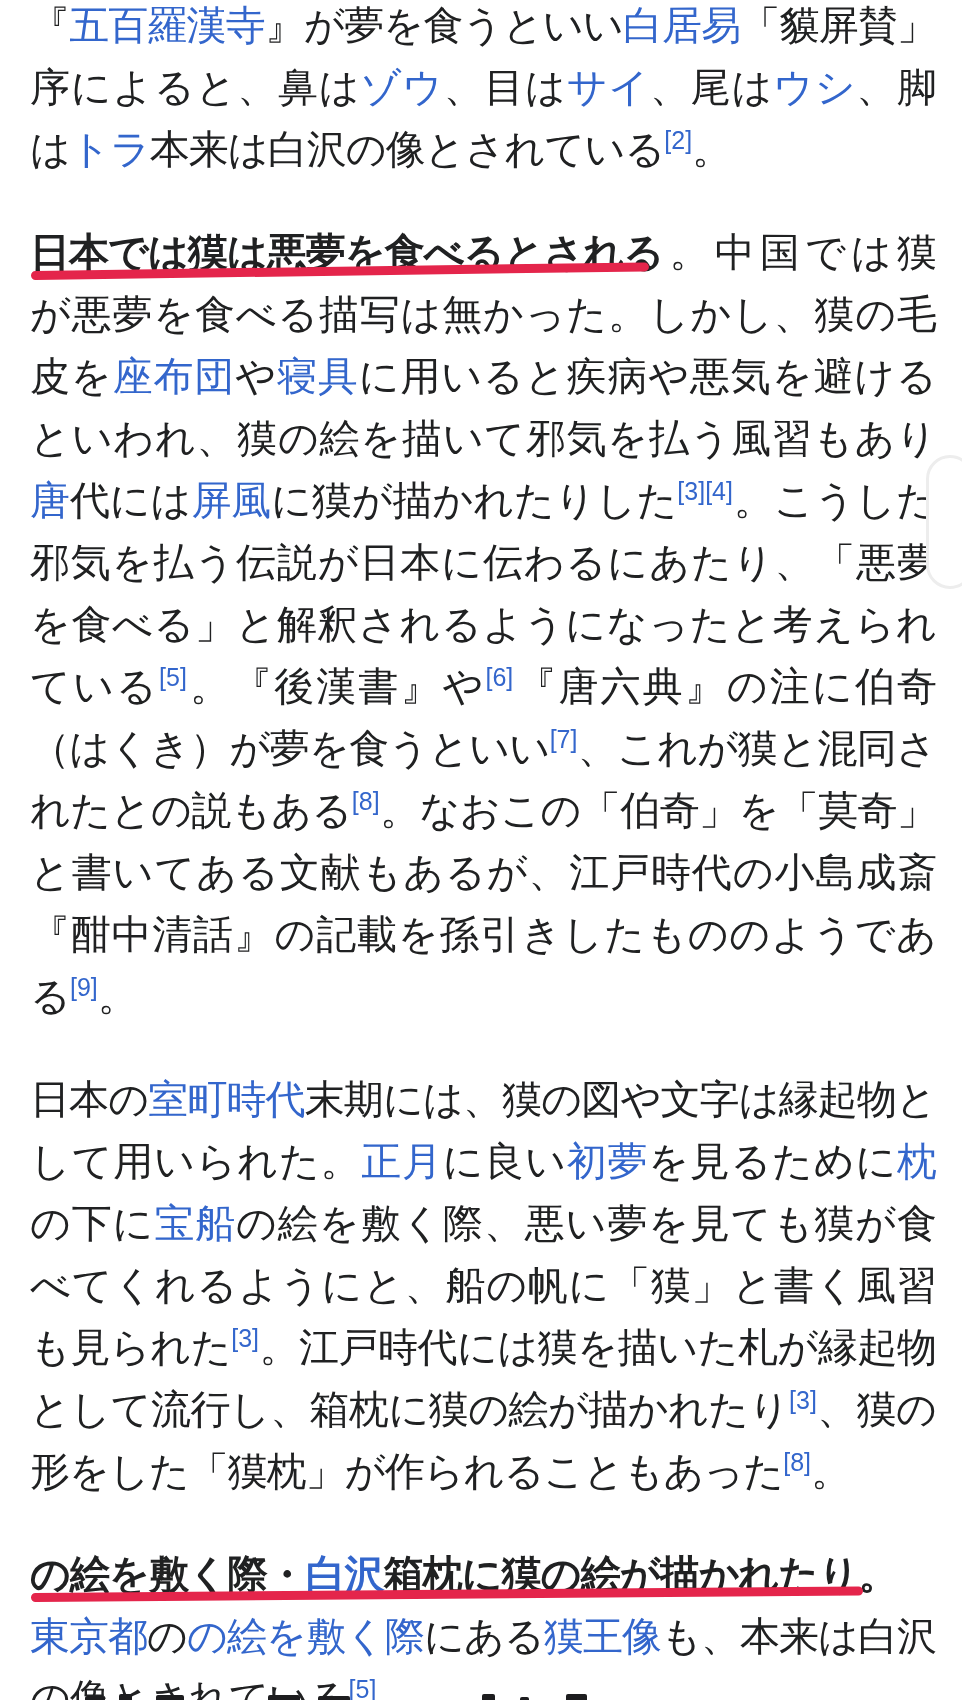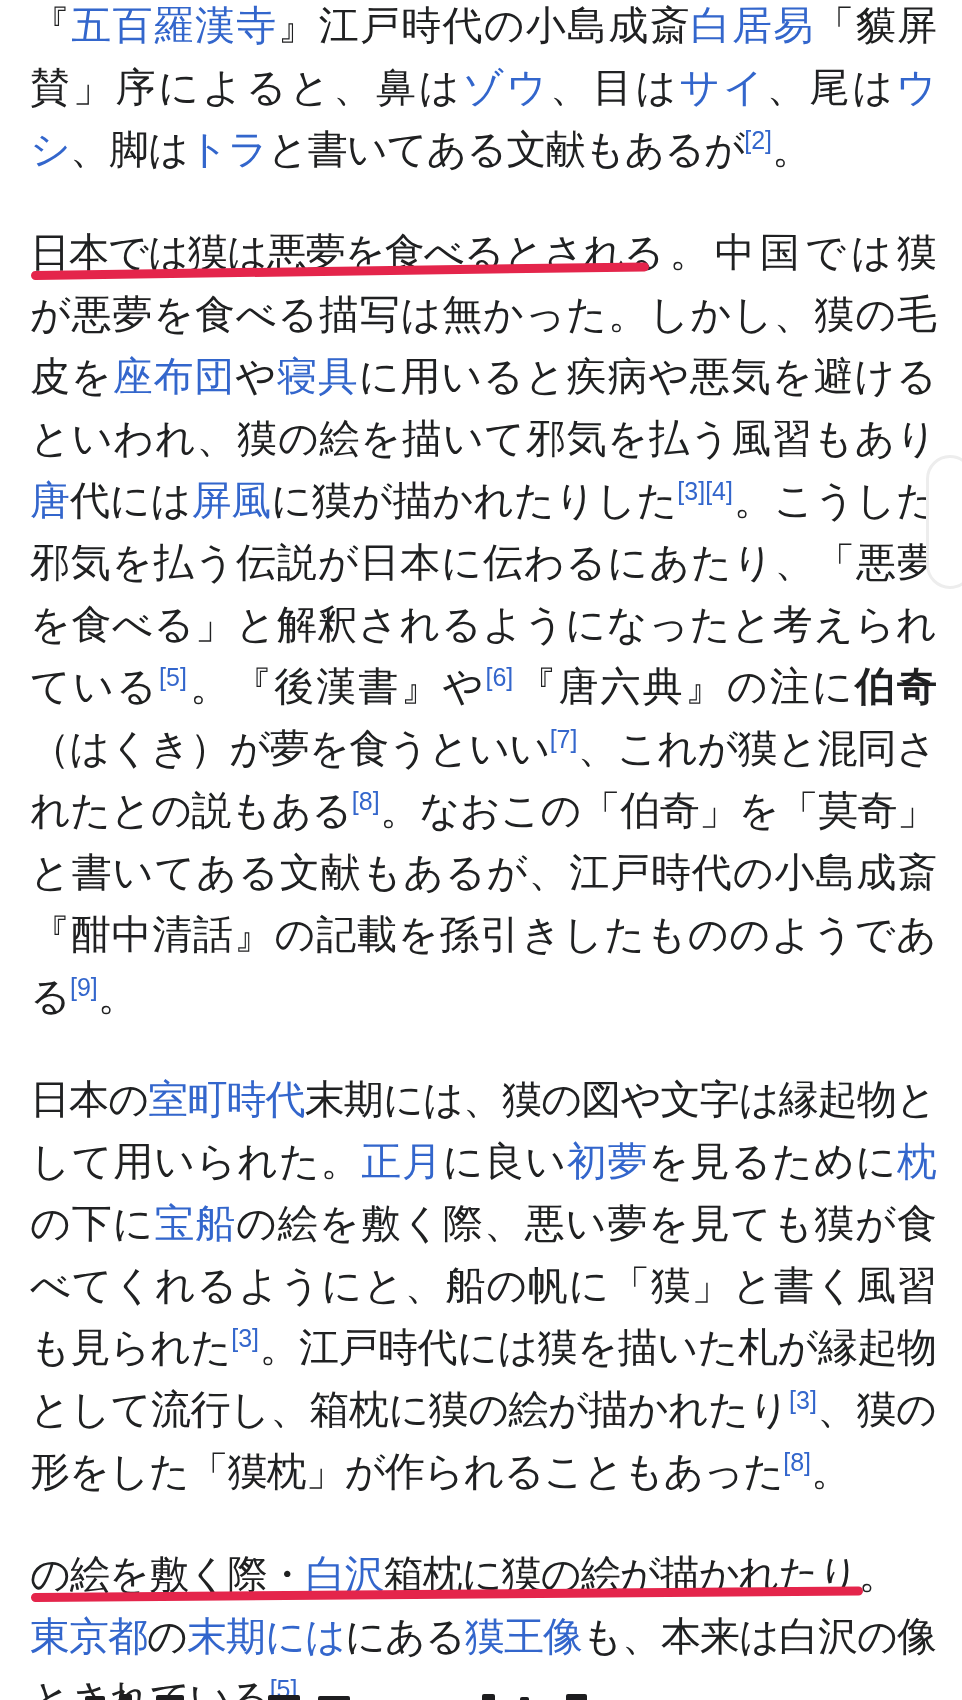--- a/index.html
+++ b/index.html
@@ -26,25 +26,26 @@
     text-align:justify;
     text-justify:inter-character;
   }
   #article p{margin:0 0 41px 0;}
   .wlink{color:var(--link);text-decoration:none;cursor:pointer;}
   .ref{
     color:var(--link);text-decoration:none;cursor:pointer;
     font-size:25px;letter-spacing:0;
     vertical-align:super;line-height:0;
   }
-  .bold-term{font-weight:700;}
+  .bold-term{font-weight:400;}
   .marked{
     position:relative;
     display:inline-block;
     line-height:normal;
+    font-weight:bold;
   }
   .marked::after{
     content:"";
     position:absolute;
     left:1px;
     right:var(--inset,8px);
     bottom:0px;
     height:9px;
     border-radius:6px;
     background:var(--marker);
@@ -72,24 +73,24 @@
     position:absolute;
     background:#1d1d1f;
     height:10px;
     border-radius:2px;
   }
 </style>
 </head>
 <body>
 
 <main id="article">
-    <p><span>『</span><a class="wlink" href="#">五百羅漢寺</a><span>』江戸時代の小島成斎</span><a class="wlink" href="#">白居易</a><span>「貘屏賛」序によると、鼻は</span><a class="wlink" href="#">ゾウ</a><span>、目は</span><a class="wlink" href="#">サイ</a><span>、尾は</span><a class="wlink" href="#">ウシ</a><span>、脚は</span><a class="wlink" href="#">トラ</a><span>と書いてある文献もあるが</span><a class="ref" href="#">[2]</a><span>。</span></p>
+    <p><span>『</span><a class="wlink" href="#">五百羅漢寺</a><span>』が夢を食うといい</span><a class="wlink" href="#">白居易</a><span>「貘屏賛」序によると、鼻は</span><a class="wlink" href="#">ゾウ</a><span>、目は</span><a class="wlink" href="#">サイ</a><span>、尾は</span><a class="wlink" href="#">ウシ</a><span>、脚は</span><a class="wlink" href="#">トラ</a><span>本来は白沢の像とされている</span><a class="ref" href="#">[2]</a><span>。</span></p>
     <p><span class="marked" style="--tilt: -0.8deg; --inset: 14px;"><span>日本では獏は悪夢を食べるとされる</span></span><span>。中国では獏が悪夢を食べる描写は無かった。しかし、獏の毛皮を</span><a class="wlink" href="#">座布団</a><span>や</span><a class="wlink" href="#">寝具</a><span>に用いると疾病や悪気を避けるといわれ、獏の絵を描いて邪気を払う風習もあり</span><a class="wlink" href="#">唐</a><span>代には</span><a class="wlink" href="#">屏風</a><span>に獏が描かれたりした</span><a class="ref" href="#">[3]</a><a class="ref" href="#">[4]</a><span>。こうした邪気を払う伝説が日本に伝わるにあたり、「悪夢を食べる」と解釈されるようになったと考えられている</span><a class="ref" href="#">[5]</a><span>。『後漢書』や</span><a class="ref" href="#">[6]</a><span>『唐六典』の注に</span><b class="bold-term">伯奇</b><span>（はくき）が夢を食うといい</span><a class="ref" href="#">[7]</a><span>、これが獏と混同されたとの説もある</span><a class="ref" href="#">[8]</a><span>。なおこの「伯奇」を「莫奇」と書いてある文献もあるが、江戸時代の小島成斎『酣中清話』の記載を孫引きしたもののようである</span><a class="ref" href="#">[9]</a><span>。</span></p>
     <p><span>日本の</span><a class="wlink" href="#">室町時代</a><span>末期には、獏の図や文字は縁起物として用いられた。</span><a class="wlink" href="#">正月</a><span>に良い</span><a class="wlink" href="#">初夢</a><span>を見るために</span><a class="wlink" href="#">枕</a><span>の下に</span><a class="wlink" href="#">宝船</a><span>の絵を敷く際、悪い夢を見ても獏が食べてくれるようにと、船の帆に「獏」と書く風習も見られた</span><a class="ref" href="#">[3]</a><span>。江戸時代には獏を描いた札が縁起物として流行し、箱枕に獏の絵が描かれたり</span><a class="ref" href="#">[3]</a><span>、獏の形をした「獏枕」が作られることもあった</span><a class="ref" href="#">[8]</a><span>。</span></p>
-    <p><span class="marked" style="--tilt: -0.45deg; --inset: 34px;"><span>の絵を敷く際・</span><a class="wlink" href="#">白沢</a><span>箱枕に獏の絵が描かれたり。</span></span><a class="wlink" href="#">東京都</a><span>の</span><a class="wlink" href="#">末期には</a><span>にある</span><a class="wlink" href="#">獏王像</a><span>も、本来は白沢の像とされている</span><a class="ref" href="#">[5]</a><span>。</span></p>
+    <p><span class="marked" style="--tilt: -0.45deg; --inset: 34px;"><span>の絵を敷く際・</span><a class="wlink" href="#">白沢</a><span>箱枕に獏の絵が描かれたり。</span></span><a class="wlink" href="#">東京都</a><span>の</span><a class="wlink" href="#">の絵を敷く際</a><span>にある</span><a class="wlink" href="#">獏王像</a><span>も、本来は白沢の像とされている</span><a class="ref" href="#">[5]</a><span>。</span></p>
   </main>
 
 <div class="scroll-handle"></div>
 
 <div class="cutoff" id="cutoff">
     <div class="mark" style="left: 85px; width: 20px; top: 2px;"></div>
     <div class="mark" style="left: 119px; width: 13px; top: 0px;"></div>
     <div class="mark" style="left: 156px; width: 28px; top: 1px;"></div>
     <div class="mark" style="left: 268px; width: 32px; top: 1px;"></div>
     <div class="mark" style="left: 318px; width: 32px; top: 2px;"></div>

